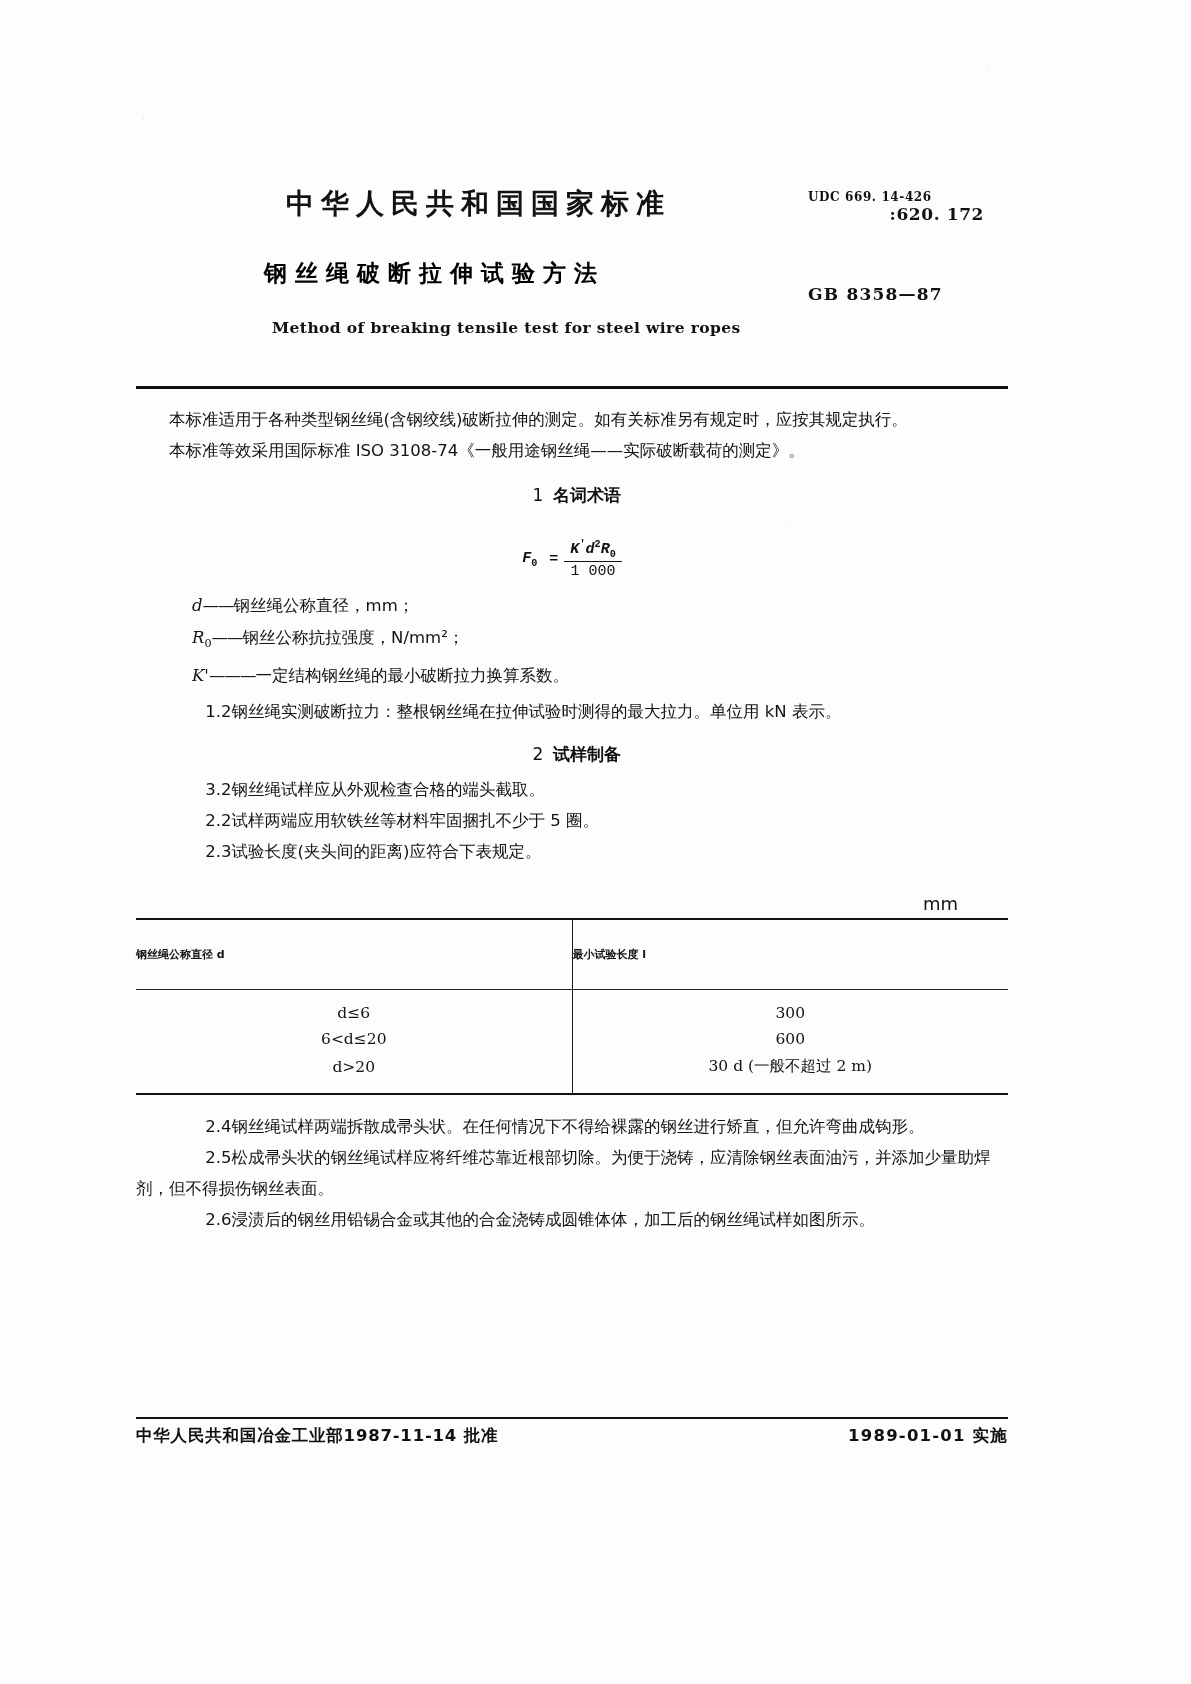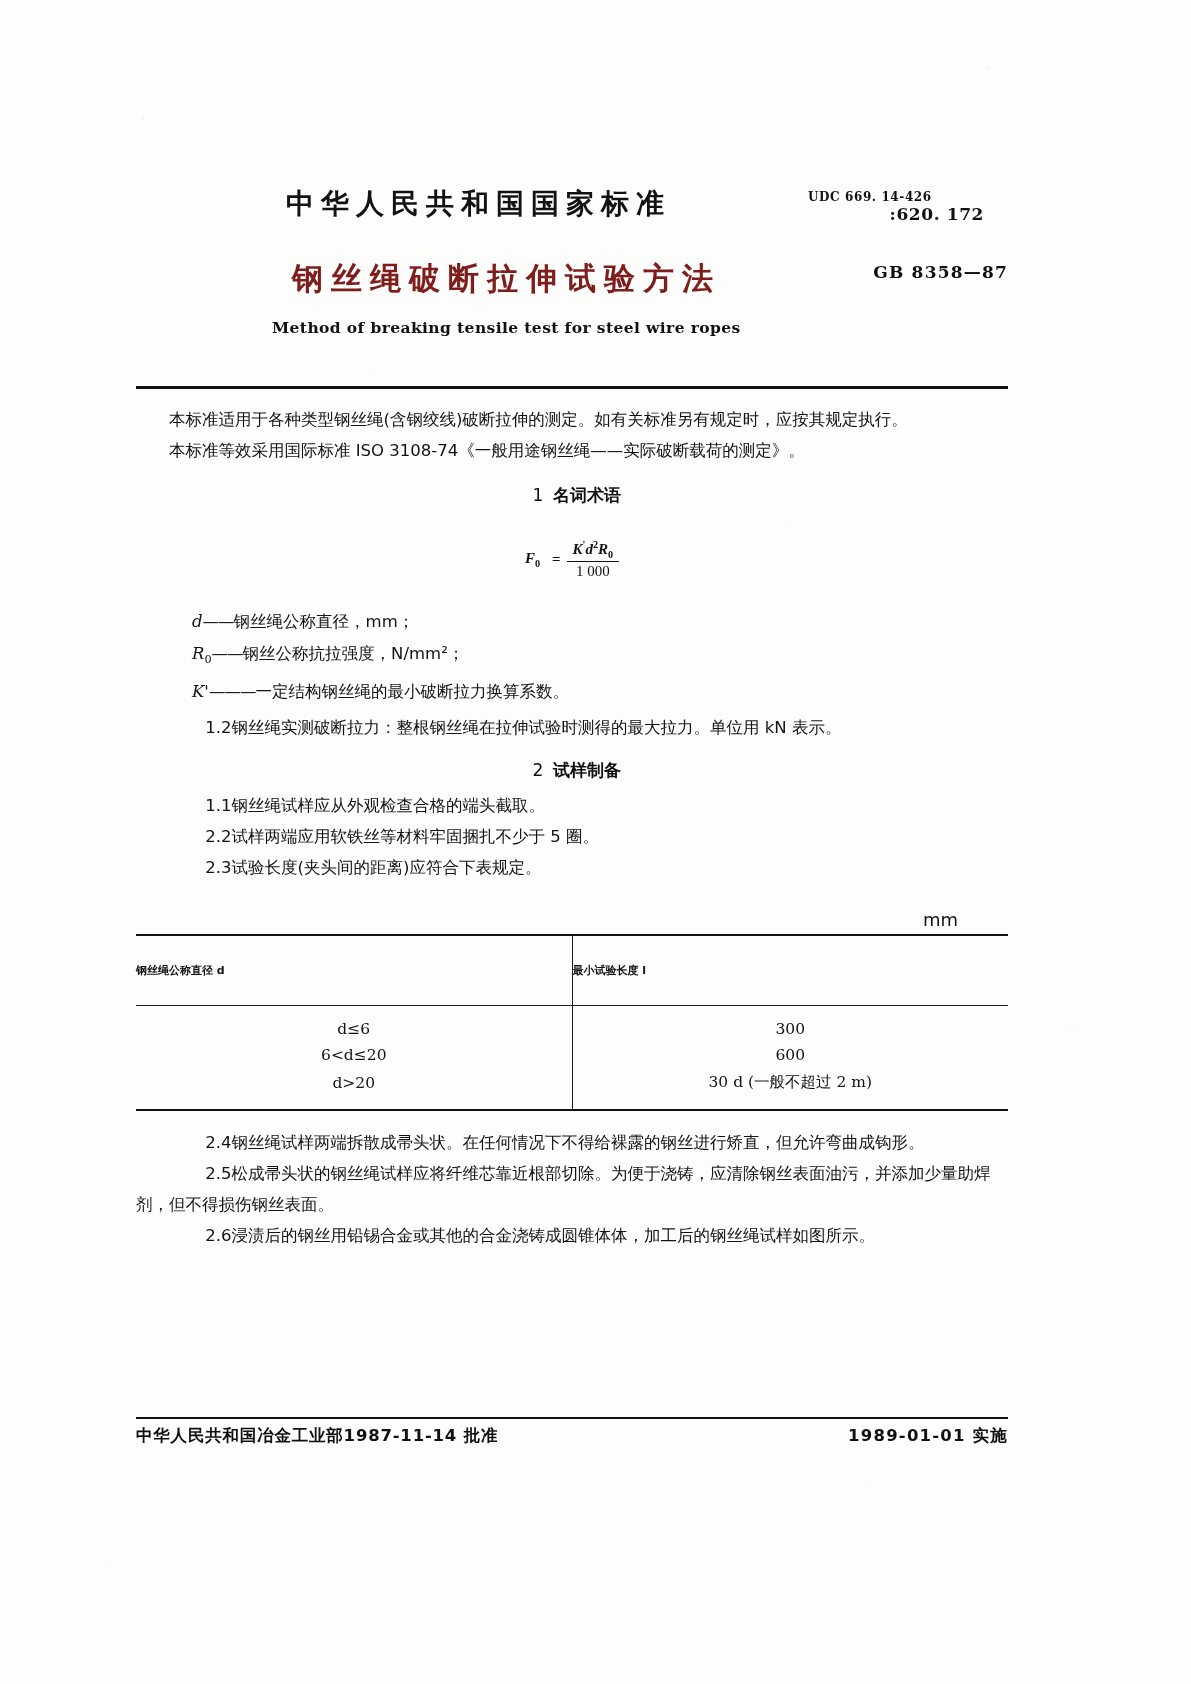--- a/index.html
+++ b/index.html
@@ -55,27 +55,27 @@
     top: 185px;
     font-family: "DejaVu Sans", "Liberation Sans", sans-serif;
     font-weight: 700;
     font-size: 28px;
     letter-spacing: 7px;
     color: #121212;
     white-space: nowrap;
   }
   .doc-title {
     position: absolute;
-    left: 156px;
+    left: 128px;
     top: 258px;
     font-family: "DejaVu Sans", "Liberation Sans", sans-serif;
     font-weight: 700;
-    font-size: 31px;
+    font-size: 23px;
     letter-spacing: 8px;
-    color: #7f1d1d;
+    color: #000000;
     white-space: nowrap;
   }
   .doc-title-en {
     position: absolute;
     left: 136px;
     top: 318px;
     font-family: "DejaVu Serif", "Liberation Serif", serif;
     font-weight: 700;
     font-size: 15.5px;
     letter-spacing: .4px;
@@ -98,25 +98,24 @@
     white-space: nowrap;
   }
   .udc-line2 {
     font-size: 17px;
     letter-spacing: .6px;
     text-align: right;
     padding-right: 24px;
     white-space: nowrap;
   }
   .std-code {
-    margin-top: 38px;
+    margin-top: 60px;
     font-size: 17px;
     letter-spacing: 1.2px;
     white-space: nowrap;
-    text-align: right;
   }
 
   
   .rule-thick {
     position: absolute;
     left: 136px;
     width: 872px;
     height: 3px;
     background: #111;
   }
@@ -164,22 +163,22 @@
   .clause-hang {
     padding-left: 0;
     text-indent: 2.1em;
   }
 
   
   .formula-wrap {
     display: flex;
     justify-content: center;
     align-items: flex-end;
-    margin: 22px 0 26px 0;
-    font-family: Liberation Serif, serif;
+    margin: 22px 0 10px 0;
+    font-family: Liberation Mono, monospace;
   }
   .formula {
     display: inline-flex;
     align-items: center;
     font-size: 15px;
     font-style: italic;
     font-weight: 700;
   }
   .formula .lhs { margin-right: 6px; }
   .formula .eq { margin: 0 6px; font-style: normal; }
@@ -342,21 +341,21 @@
       <span class="cnum">1.2</span><span class="clause-body">钢丝绳实测破断拉力：整根钢丝绳在拉伸试验时测得的最大拉力。单位用 kN 表示。</span>
     </p>
 
     <div style="height:16px;"></div>
     <p class="sec-head">
       <span class="num">2</span><span>试样制备</span>
     </p>
 
     <div style="height:8px;"></div>
     <p class="clause clause-hang">
-      <span class="cnum">1.1</span><span class="clause-body">钢丝绳试样应从外观检查合格的端头截取。</span>
+      <span class="cnum">3.2</span><span class="clause-body">钢丝绳试样应从外观检查合格的端头截取。</span>
     </p>
     <p class="clause clause-hang">
       <span class="cnum">2.2</span><span class="clause-body">试样两端应用软铁丝等材料牢固捆扎不少于 5 圈。</span>
     </p>
     <p class="clause clause-hang">
       <span class="cnum">2.3</span><span class="clause-body">试验长度(夹头间的距离)应符合下表规定。</span>
     </p>
 
     <div class="table-unit">mm</div>
 

